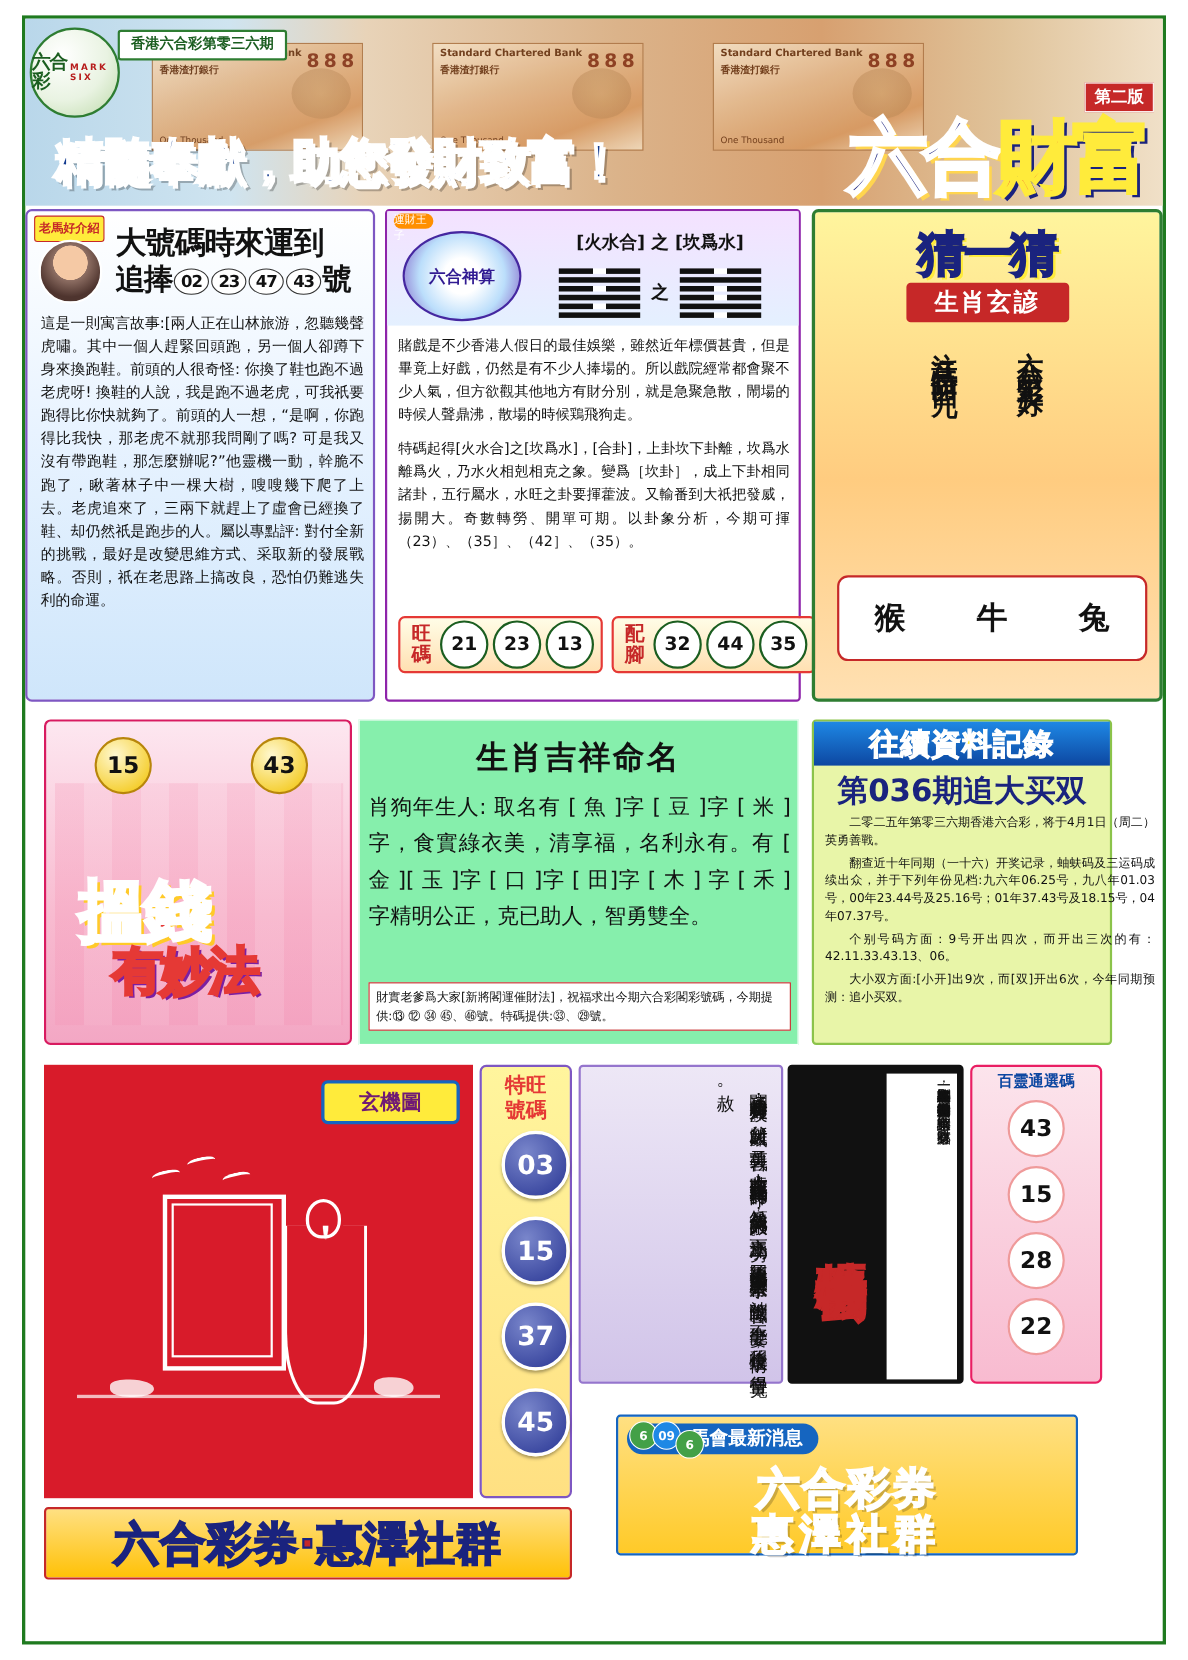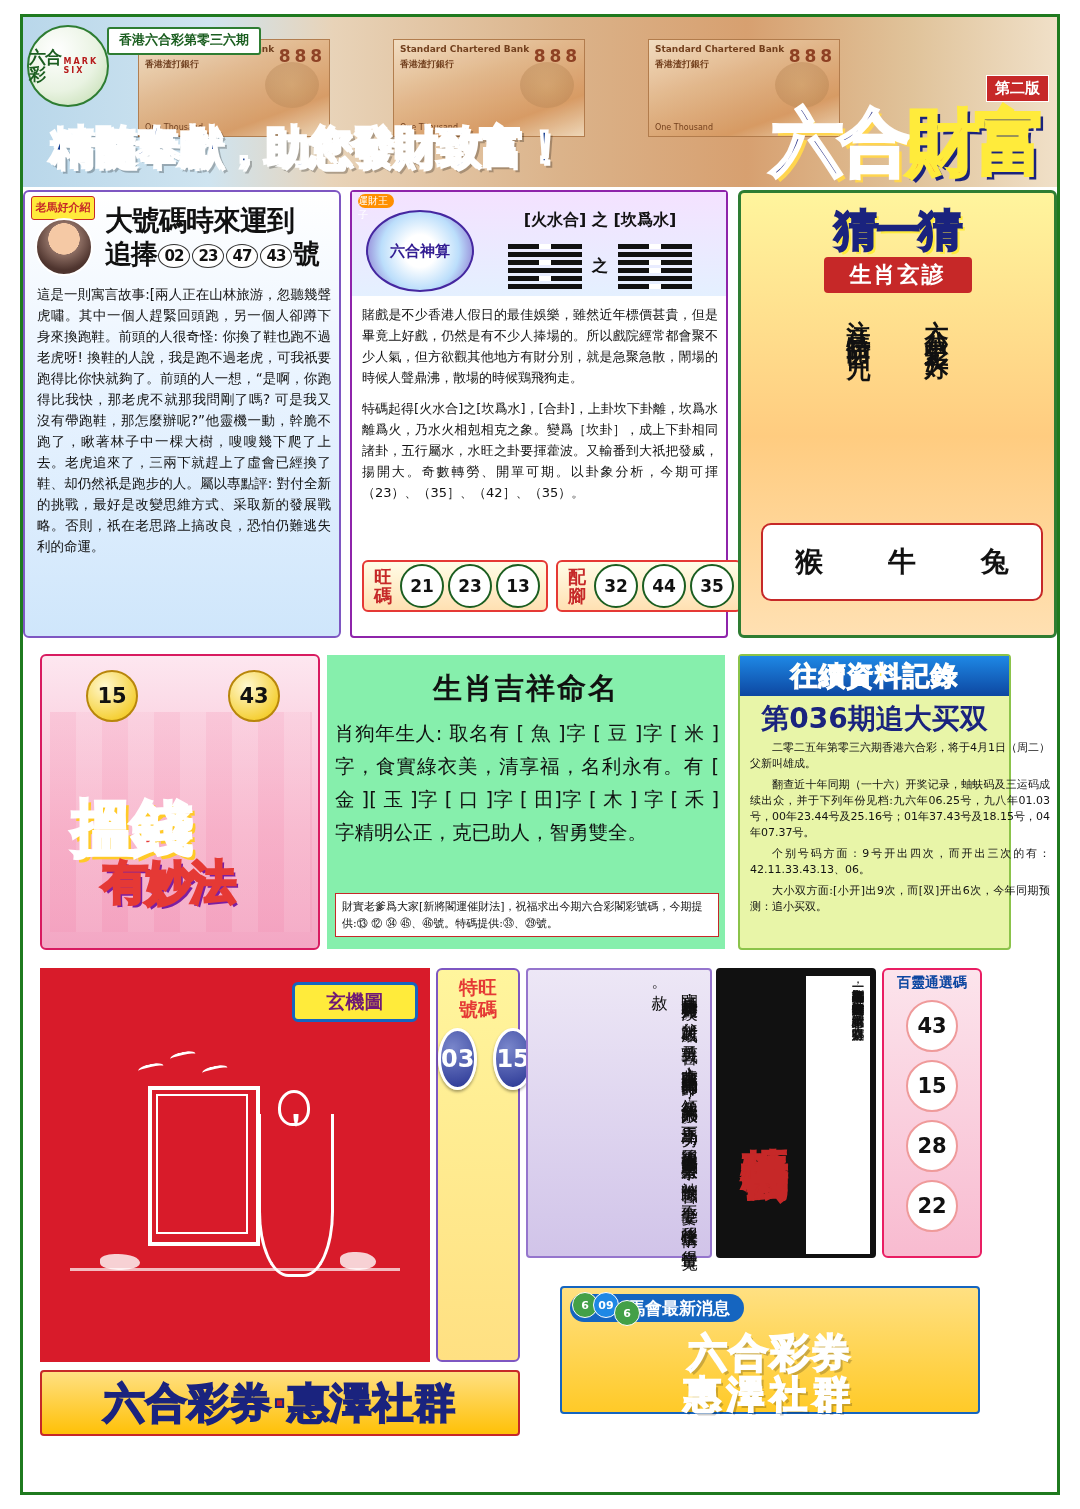--- a/index.html
+++ b/index.html
@@ -127,40 +127,40 @@
   .ink-rock{position:absolute;background:#fff;opacity:.8;border-radius:40% 60% 50% 50%;}
   .robe{position:absolute;left:218px;top:146px;width:70px;height:160px;
      background:radial-gradient(ellipse at 50% 0,#fff 0 2px,transparent 3px);
      border-left:3px solid #fff;border-right:3px solid #fff;border-bottom:3px solid #fff;border-radius:0 0 40% 40%;}
   .head{position:absolute;left:238px;top:122px;width:26px;height:30px;border:3px solid #fff;border-radius:50% 50% 45% 45%;}
 
   
   #hotcol{left:436px;top:968px;width:84px;height:394px;border:2px solid #7e57c2;border-radius:6px;
      background:linear-gradient(180deg,#fff59d,#ffe082);}
   .hc-h{position:absolute;left:0;top:6px;width:100%;text-align:center;font-size:19px;font-weight:bold;color:#e53935;line-height:22px;}
-  .hc-balls{position:absolute;left:0;top:58px;width:100%;display:flex;flex-direction:row;align-items:flex-end;gap:16px;}
+  .hc-balls{position:absolute;left:0;top:58px;width:100%;display:flex;flex-direction:column;align-items:flex-end;gap:16px;}
   .ball-lg{width:56px;height:56px;border-radius:50%;border:3px solid #fff;
      background:radial-gradient(circle at 35% 30%,#7986cb,#283593);color:#fff;display:flex;align-items:center;justify-content:center;
      font-size:24px;font-weight:bold;box-shadow:0 2px 3px rgba(0,0,0,.35);}
 
   
   #tale{left:526px;top:968px;width:186px;height:290px;border:2px solid #9575cd;border-radius:4px;
      background:linear-gradient(180deg,#ede7f6,#d1c4e9);}
   .tale-body{position:absolute;left:10px;top:12px;width:166px;height:266px;writing-mode:vertical-rl;font-size:16.5px;
      line-height:30px;color:#111;letter-spacing:1px;}
 
   
   #speccol{left:716px;top:968px;width:160px;height:290px;border:2px solid #111;background:#111;border-radius:4px;}
   .sc-note{position:absolute;right:4px;top:6px;width:64px;height:278px;writing-mode:vertical-rl;font-size:12.5px;line-height:20px;
      color:#111;background:#fff;padding:4px 2px;box-sizing:border-box;}
   .sc-big{position:absolute;left:6px;top:6px;width:84px;height:278px;writing-mode:vertical-rl;font-size:46px;font-weight:bold;
      color:#ffeb3b;-webkit-text-stroke:2px #c62828;letter-spacing:2px;display:flex;align-items:center;justify-content:center;}
 
   
-  #luckycol{left:882px;top:968px;width:100px;height:290px;border:2px solid #e91e63;border-radius:6px;
+  #luckycol{left:882px;top:968px;width:120px;height:290px;border:2px solid #e91e63;border-radius:6px;
      background:linear-gradient(180deg,#fce4ec,#f8bbd0);}
   .lc-h{position:absolute;left:0;top:4px;width:100%;text-align:center;font-size:14px;font-weight:bold;color:#0d47a1;}
   .lc-balls{position:absolute;left:0;top:30px;width:100%;display:flex;flex-direction:column;align-items:center;gap:8px;}
   .ball-pk{width:48px;height:48px;border-radius:50%;border:2px solid #ef9a9a;background:#fff;display:flex;align-items:center;
      justify-content:center;font-size:21px;font-weight:bold;color:#111;}
 
   
   #news{left:560px;top:1286px;width:420px;height:128px;border:2px solid #1565c0;border-radius:4px;
      background:linear-gradient(180deg,#ffe082,#ffca28);}
   .news-tab{position:absolute;left:8px;top:6px;height:28px;padding:0 14px 0 58px;background:#1565c0;border-radius:14px;color:#fff;
@@ -301,21 +301,21 @@
     <div class="nm-body">肖狗年生人: 取名有 [ 魚 ]字 [ 豆 ]字 [ 米 ]字，食實綠衣美，清享福，名利永有。有 [ 金 ][ 玉 ]字 [ 口 ]字 [ 田]字 [ 木 ] 字 [ 禾 ]字精明公正，克已助人，智勇雙全。</div>
     <div class="nm-note">財實老爹爲大家[新將閣運催財法]，祝福求出今期六合彩閣彩號碼，今期提供:⑬ ⑫ ㉞ ㊺、㊻號。特碼提供:㉝、㉙號。</div>
   </div>
 
   <div class="panel" id="record">
     <div class="rec-banner">
       <span>往續資料記錄</span>
     </div>
     <div class="rec-h">第036期追大买双</div>
     <div class="rec-body">
-      <p>二零二五年第零三六期香港六合彩，将于4月1日（周二）父新叫雄成。</p>
+      <p>二零二五年第零三六期香港六合彩，将于4月1日（周二）英勇善戰。</p>
       <p>翻查近十年同期（一十六）开奖记录，蚰蚨码及三运码成续出众，并于下列年份见档:九六年06.25号，九八年01.03号，00年23.44号及25.16号；01年37.43号及18.15号，04年07.37号。</p>
       <p>个别号码方面：9号开出四次，而开出三次的有：42.11.33.43.13、06。</p>
       <p>大小双方面:[小开]出9次，而[双]开出6次，今年同期预测：追小买双。</p>
     </div>
   </div>
 
   <div class="panel" id="illus">
     <div class="ink ink-frame"></div>
     <div class="ink ink-frame2"></div>
     <div class="ink-bird" style="left:98px;top:96px;"></div>

